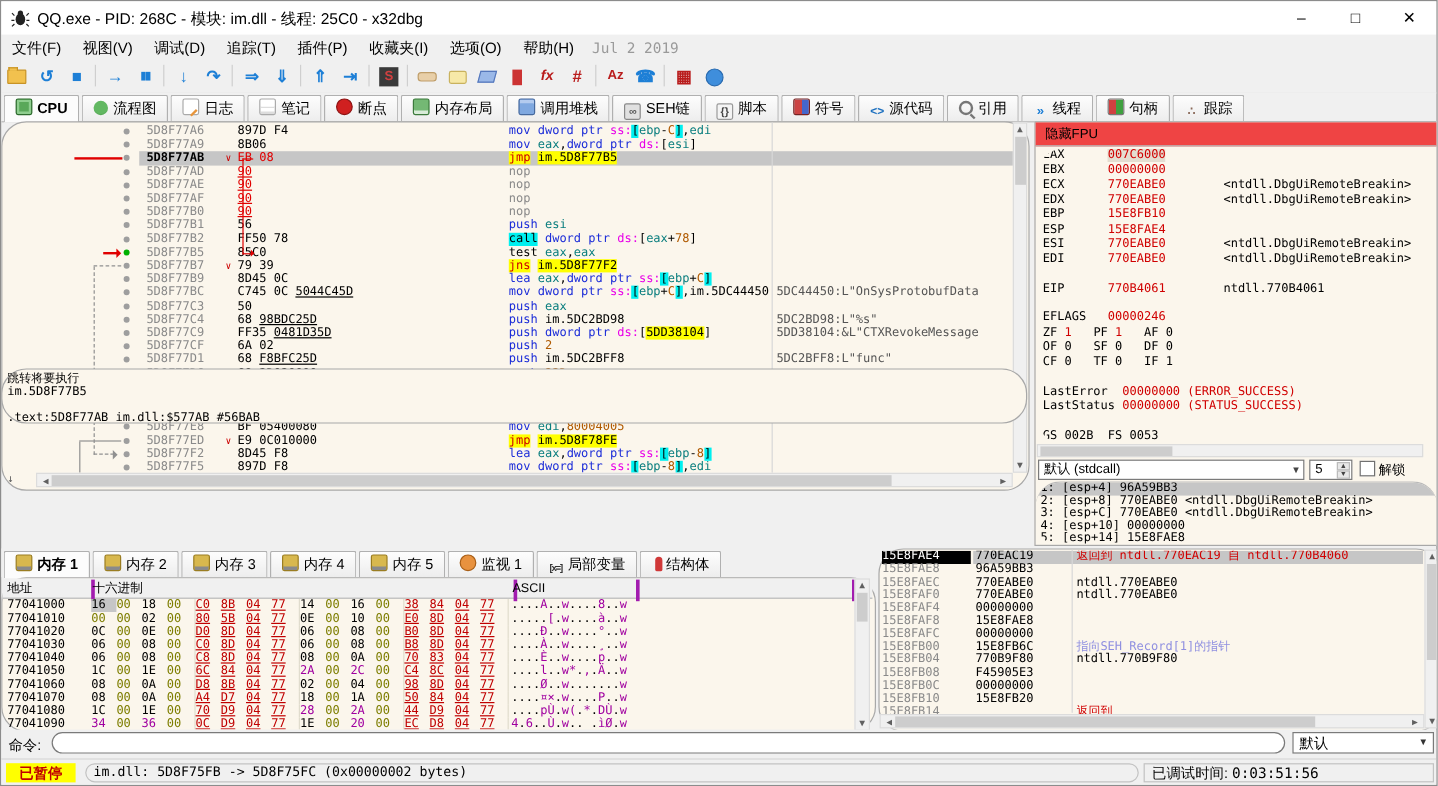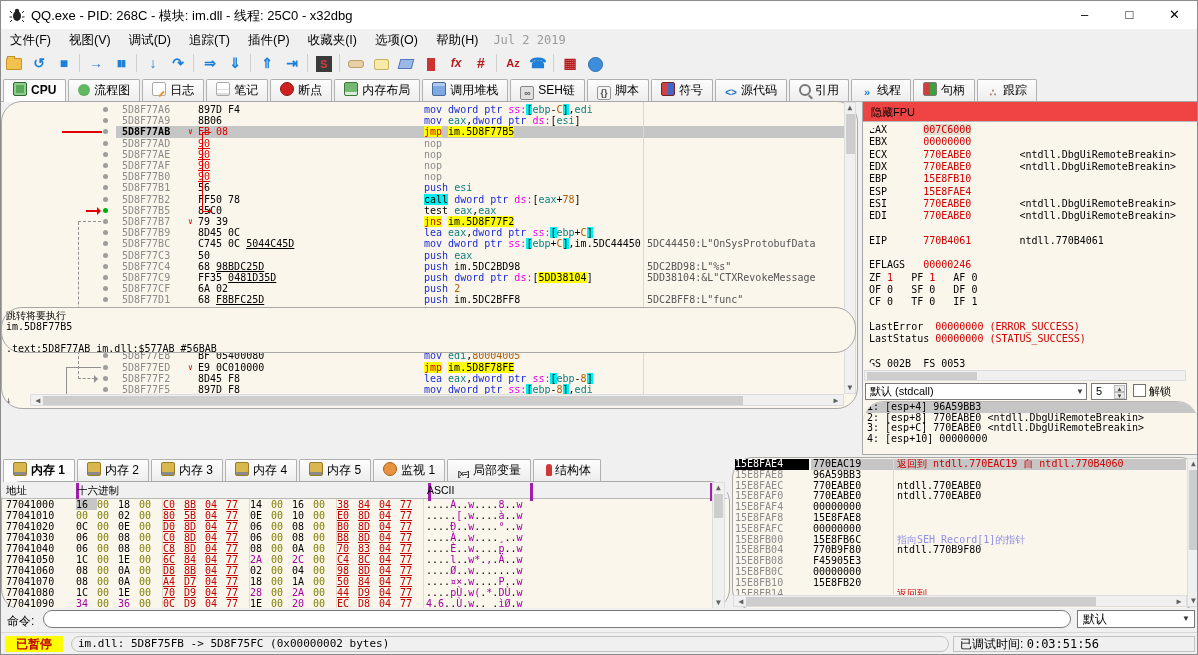--- a/index.html
+++ b/index.html
@@ -420,20 +420,21 @@
     </div>
     <div class="abs" id="conv-check">
       <span class="checkbox"></span><span>解锁</span>
     </div>
   </div>
   <div class="abs mono" id="args">
       <div class="argrow sel" style="top: 0px;">1: [esp+4] 96A59BB3</div>
       <div class="argrow" style="top: 10.6px;">2: [esp+8] 770EABE0 &lt;ntdll.DbgUiRemoteBreakin&gt;</div>
       <div class="argrow" style="top: 21.2px;">3: [esp+C] 770EABE0 &lt;ntdll.DbgUiRemoteBreakin&gt;</div>
       <div class="argrow" style="top: 31.8px;">4: [esp+10] 00000000</div>
+      <div class="argrow" style="top: 42.4px;">5: [esp+14] 15E8FAE8</div>
     </div>
 </div>
 
 <div class="abs" id="btabs"><span class="tab active"><span class="ticon i-mem"></span><span>内存 1</span></span><span class="tab"><span class="ticon i-mem"></span><span>内存 2</span></span><span class="tab"><span class="ticon i-mem"></span><span>内存 3</span></span><span class="tab"><span class="ticon i-mem"></span><span>内存 4</span></span><span class="tab"><span class="ticon i-mem"></span><span>内存 5</span></span><span class="tab"><span class="ticon i-watch"></span><span>监视 1</span></span><span class="tab"><span class="ticon i-locals">[x=]</span><span>局部变量</span></span><span class="tab"><span class="ticon i-struct"></span><span>结构体</span></span></div>
 
 <div class="abs pane mono" id="memdump">
   <div class="abs" id="mem-head" style="font-family:'Liberation Sans',sans-serif">
     <span class="mh" style="left:0;width:70px;padding-left:4px">地址</span>
     <span class="mh" style="left:71px;width:351px;padding-left:4px">十六进制</span>
     <span class="mh" style="left:423px;width:103px;padding-left:2px">ASCII</span>

